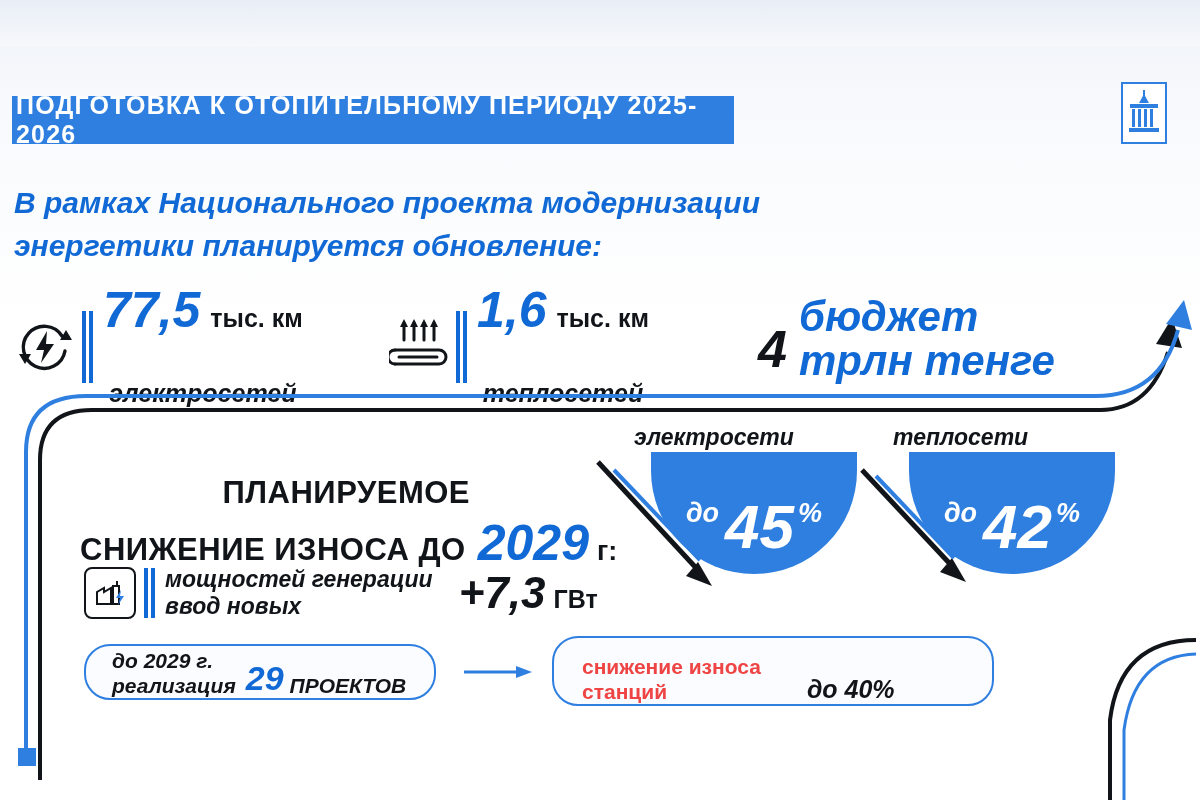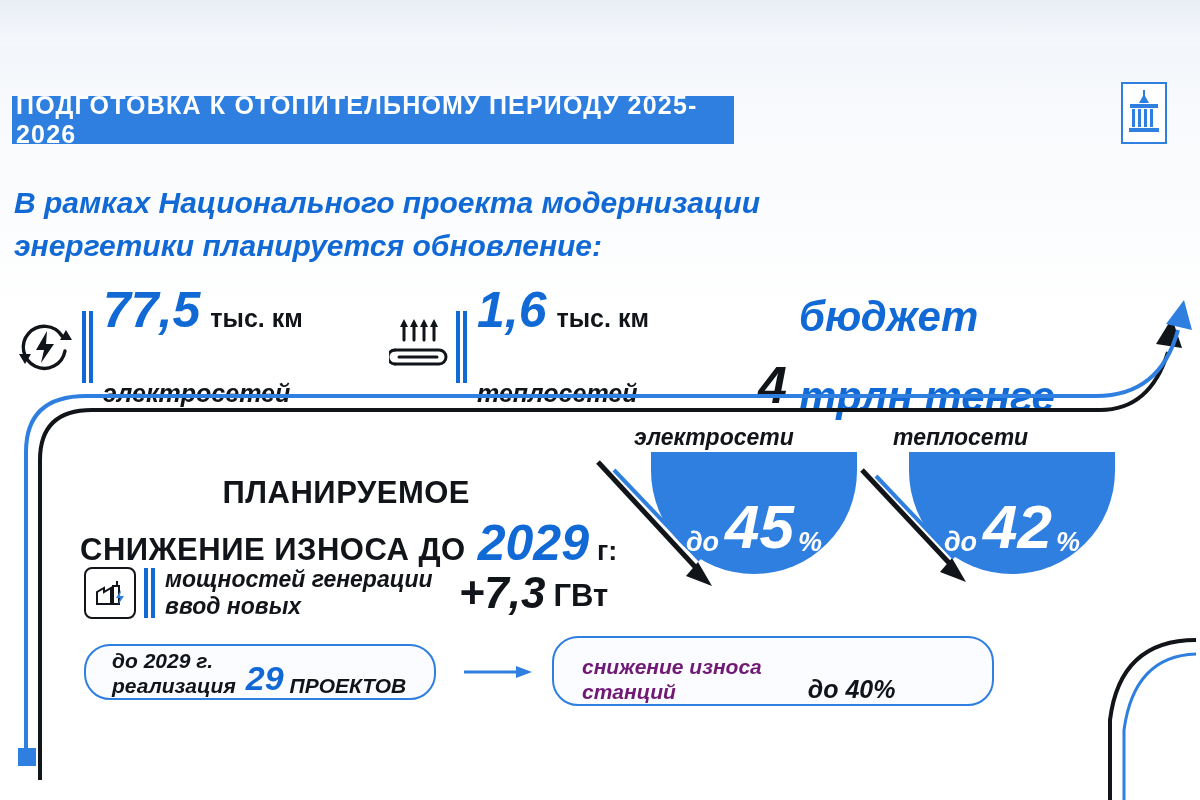--- a/index.html
+++ b/index.html
@@ -128,20 +128,21 @@
     margin-left: 10px;
     font-style: normal;
   }
   .stat .sub {
     font-size: 25px;
     font-weight: bold;
     color: #111418;
     line-height: 1.1;
     margin-top: 2px;
     font-style: italic;
+    text-align: center;
   }
   #stat-power { left: 0px; top: 0px; }
   #stat-heat { left: 374px; top: 0px; }
 
   .budget {
     position: absolute;
     left: 758px;
     top: 295px;
     display: flex;
     align-items: center;
@@ -156,21 +157,20 @@
     padding-bottom: 4px;
   }
   .budget .words {
     display: flex;
     flex-direction: column;
     color: #1169d6;
     font-weight: bold;
     font-style: italic;
     font-size: 42px;
     line-height: 1.05;
-    gap: 36px;
   }
 
   
   .deco { position: absolute; left: 0; top: 0; width: 1200px; height: 800px; pointer-events: none; }
 
   
   .plan {
     position: absolute;
     left: 80px;
     top: 452px;
@@ -223,21 +223,21 @@
   }
   .gen .bars2:before { left: 0; }
   .gen .bars2:after { left: 7px; }
   .gen .lbl {
     font-size: 23px; font-weight: bold; color: #111418; line-height: 1.18; font-style: italic;
   }
   .gen .val {
     font-size: 44px; font-weight: bold; color: #111418; margin-left: 26px; font-style: italic;
   }
   .gen .gvt {
-    font-size: 31px; font-weight: bold; color: #111418; margin-left: 8px; align-self: flex-end; padding-bottom: 6px; text-align: center;
+    font-size: 25px; font-weight: bold; color: #111418; margin-left: 8px; align-self: flex-end; padding-bottom: 6px; text-align: center;
   }
 
   
   .pill {
     position: absolute;
     border: 2px solid #2f7fe0;
     border-radius: 26px;
     background: #fbfcff;
     display: flex;
     align-items: flex-end;
@@ -252,21 +252,21 @@
   #pill-projects .n {
     font-size: 34px; font-weight: bold; color: #1169d6; margin-left: 10px; font-style: italic;
   }
   #pill-projects .w {
     font-size: 21px; font-weight: bold; color: #111418; margin-left: 6px; font-style: italic;
   }
   #pill-wear {
     left: 552px; top: 636px; width: 442px; height: 70px; padding-left: 28px;
   }
   #pill-wear .p2 {
-    font-size: 21px; font-weight: bold; color: #701a75; line-height: 1.2; font-style: italic;
+    font-size: 21px; font-weight: bold; color: #ef4444; line-height: 1.2; 
   }
   #pill-wear .do40 {
     font-size: 25px; font-weight: bold; color: #111418; margin-left: 46px; font-style: italic; white-space: nowrap;
   }
 
   
   .drop {
     position: absolute;
     background: #2f7fe0;
     display: flex;
@@ -274,21 +274,21 @@
     justify-content: center;
   }
   #drop-power {
     left: 651px; top: 452px; width: 206px; height: 122px;
     border-radius: 0 0 110px 110px;
   }
   #drop-heat {
     left: 909px; top: 452px; width: 206px; height: 122px;
     border-radius: 0 0 110px 110px;
   }
-  .drop .inner { display: flex; align-items: flex-end; color: #ffffff; }
+  .drop .inner { display: flex; align-items: center; color: #ffffff; }
   .drop .do {
     font-size: 27px; font-weight: bold; font-style: italic; margin-right: 6px;
   }
   .drop .pct {
     font-size: 62px; font-weight: bold; font-style: italic; line-height: 1; margin-top: 28px;
   }
   .drop .sign {
     font-size: 27px; font-weight: bold; margin-left: 4px; font-style: italic;
   }
   .drop-label {

